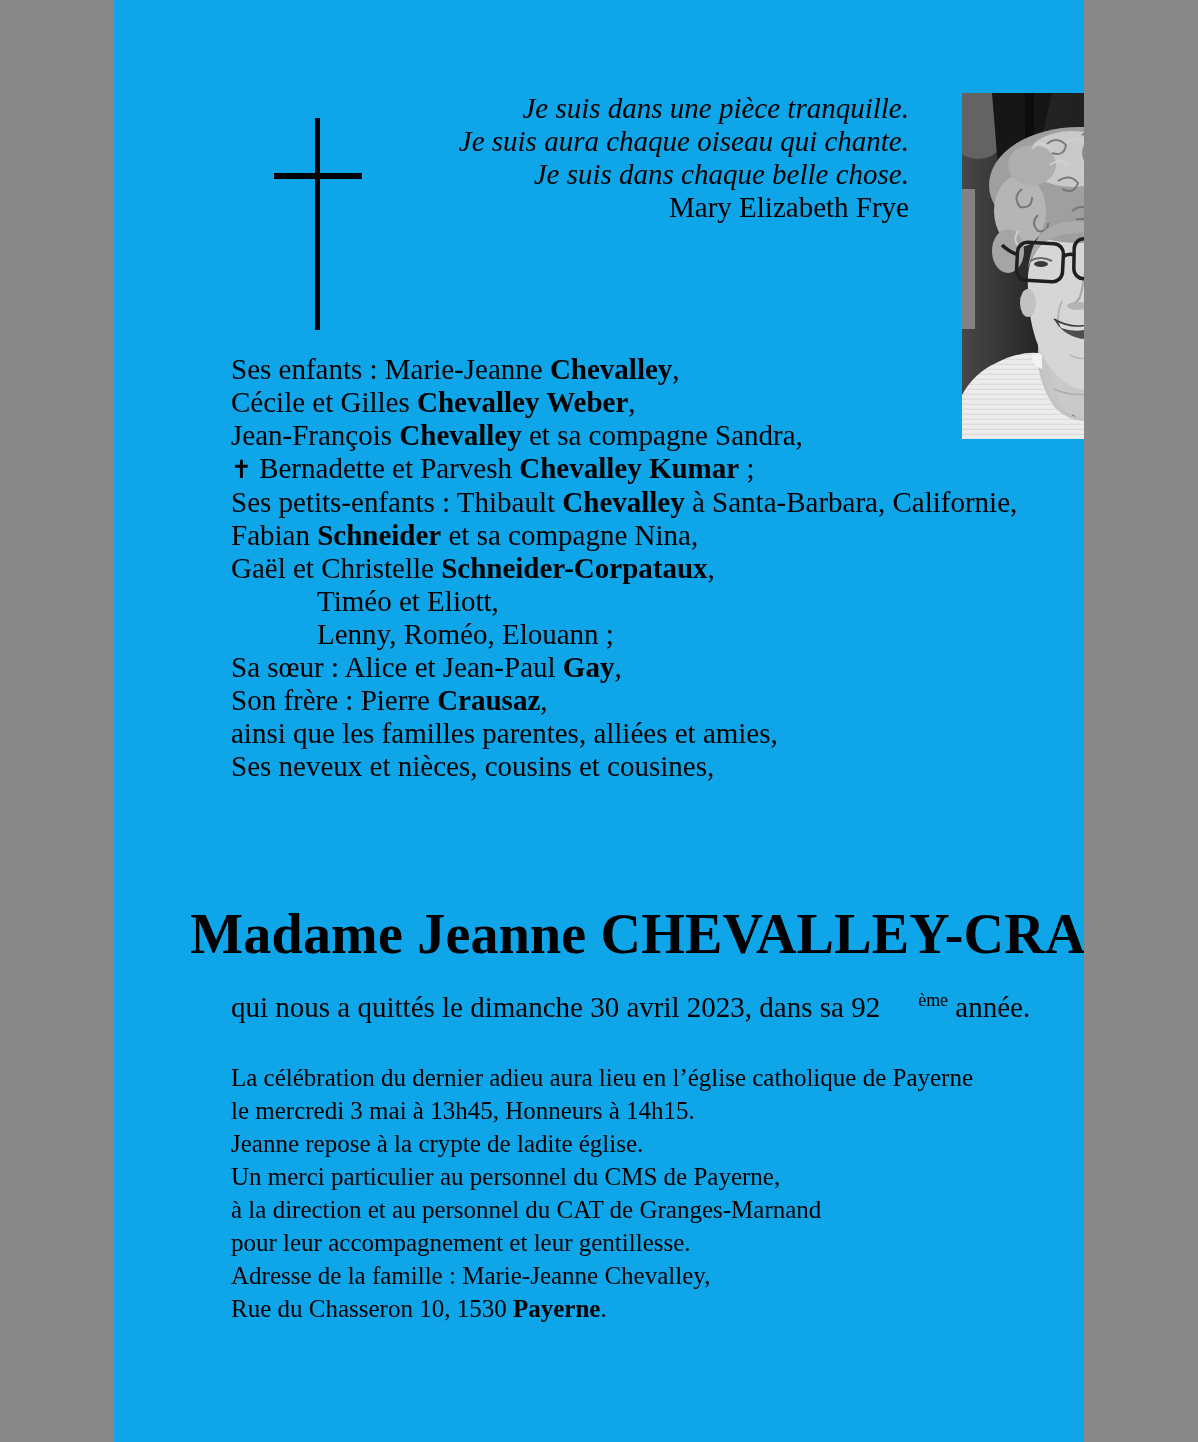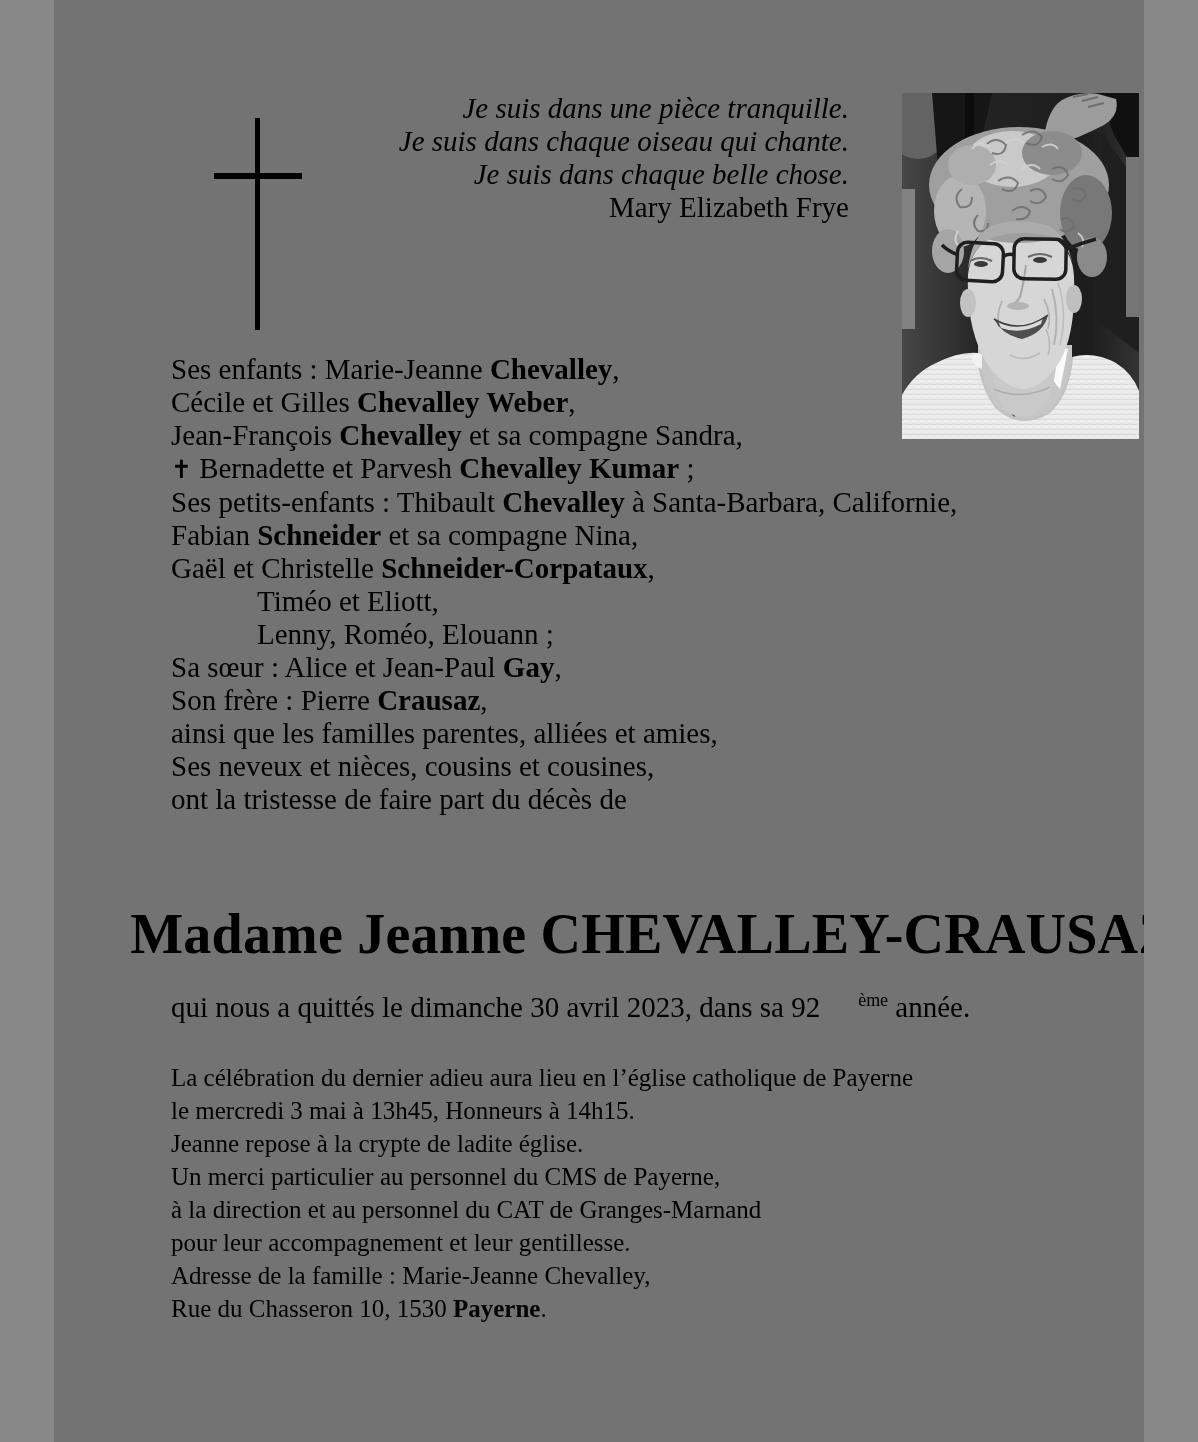--- a/index.html
+++ b/index.html
@@ -1,21 +1,21 @@
 <!DOCTYPE html>
 <html><head>
 <meta charset="utf-8">
 <style>
   html, body { margin: 0; padding: 0; background: #888; }
   .page {
     position: relative;
-    width: 1090px;
+    width: 970px;
     height: 1442px;
     margin: 0 auto;
-    background: #737373;
+    background: #0ea5e9;
     color: #000000;
     font-family: "Liberation Serif", "DejaVu Serif", serif;
     overflow: hidden;
   }
   .cross-svg { position: absolute; left: 158px; top: 116px; }
   .poem {
     position: absolute;
     top: 92px; left: 250px; width: 545px;
     text-align: right;
     font-size: 29px; line-height: 33px;
@@ -63,21 +63,21 @@
 <div class="page">
 
   <svg class="cross-svg" width="100" height="220" viewBox="0 0 100 220" aria-hidden="true">
     <rect x="43" y="2" width="5" height="212" fill="#000000"></rect>
     <rect x="2" y="57" width="88" height="6" fill="#000000"></rect>
   </svg>
 
   <div class="poem">
     <div>
         <div class="line"><span>Je suis dans une pièce tranquille.</span></div>
-        <div class="line"><span>Je suis dans chaque oiseau qui chante.</span></div>
+        <div class="line"><span>Je suis aura chaque oiseau qui chante.</span></div>
         <div class="line"><span>Je suis dans chaque belle chose.</span></div>
       </div>
     <div class="poem-author">Mary Elizabeth Frye</div>
   </div>
 
   <svg class="photo-svg" viewBox="0 0 237 346" preserveAspectRatio="none" role="img">
     <defs>
       <linearGradient id="bgg" x1="0" y1="0" x2="1" y2="0">
         <stop offset="0" stop-color="#474747"></stop>
         <stop offset="0.35" stop-color="#232323"></stop>
@@ -188,21 +188,20 @@
       <div class="line"><span class="glyph-cross">✝</span><span> Bernadette et Parvesh </span><span class="b">Chevalley Kumar</span><span> ;</span></div>
       <div class="line"><span>Ses petits-enfants : Thibault </span><span class="b">Chevalley</span><span> à Santa-Barbara, Californie,</span></div>
       <div class="line"><span>Fabian </span><span class="b">Schneider</span><span> et sa compagne Nina,</span></div>
       <div class="line"><span>Gaël et Christelle </span><span class="b">Schneider-Corpataux</span><span>,</span></div>
       <div class="line indent"><span>Timéo et Eliott,</span></div>
       <div class="line indent"><span>Lenny, Roméo, Elouann ;</span></div>
       <div class="line"><span>Sa sœur : Alice et Jean-Paul </span><span class="b">Gay</span><span>,</span></div>
       <div class="line"><span>Son frère : Pierre </span><span class="b">Crausaz</span><span>,</span></div>
       <div class="line"><span>ainsi que les familles parentes, alliées et amies,</span></div>
       <div class="line"><span>Ses neveux et nièces, cousins et cousines,</span></div>
-      <div class="line"><span>ont la tristesse de faire part du décès de</span></div>
     </div>
 
   <h1 class="title">Madame Jeanne CHEVALLEY-CRAUSAZ</h1>
 
   <div class="death">
       <div class="line"><span>qui nous a quittés le dimanche 30 avril 2023, dans sa 92</span><sup>ème</sup><span> année.</span></div>
     </div>
 
   <div class="details">
       <div class="line"><span>La célébration du dernier adieu aura lieu en l’église catholique de Payerne</span></div>

